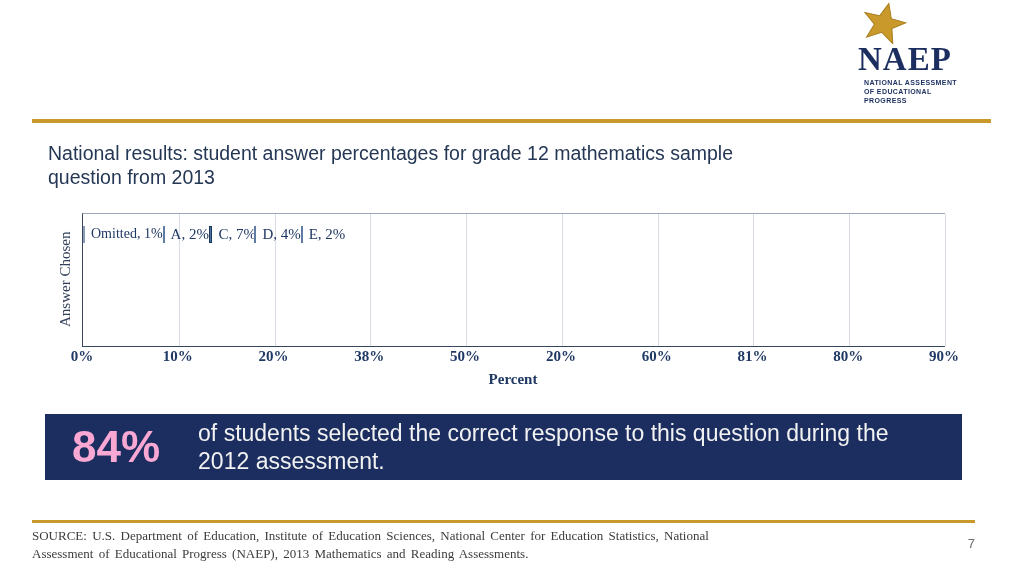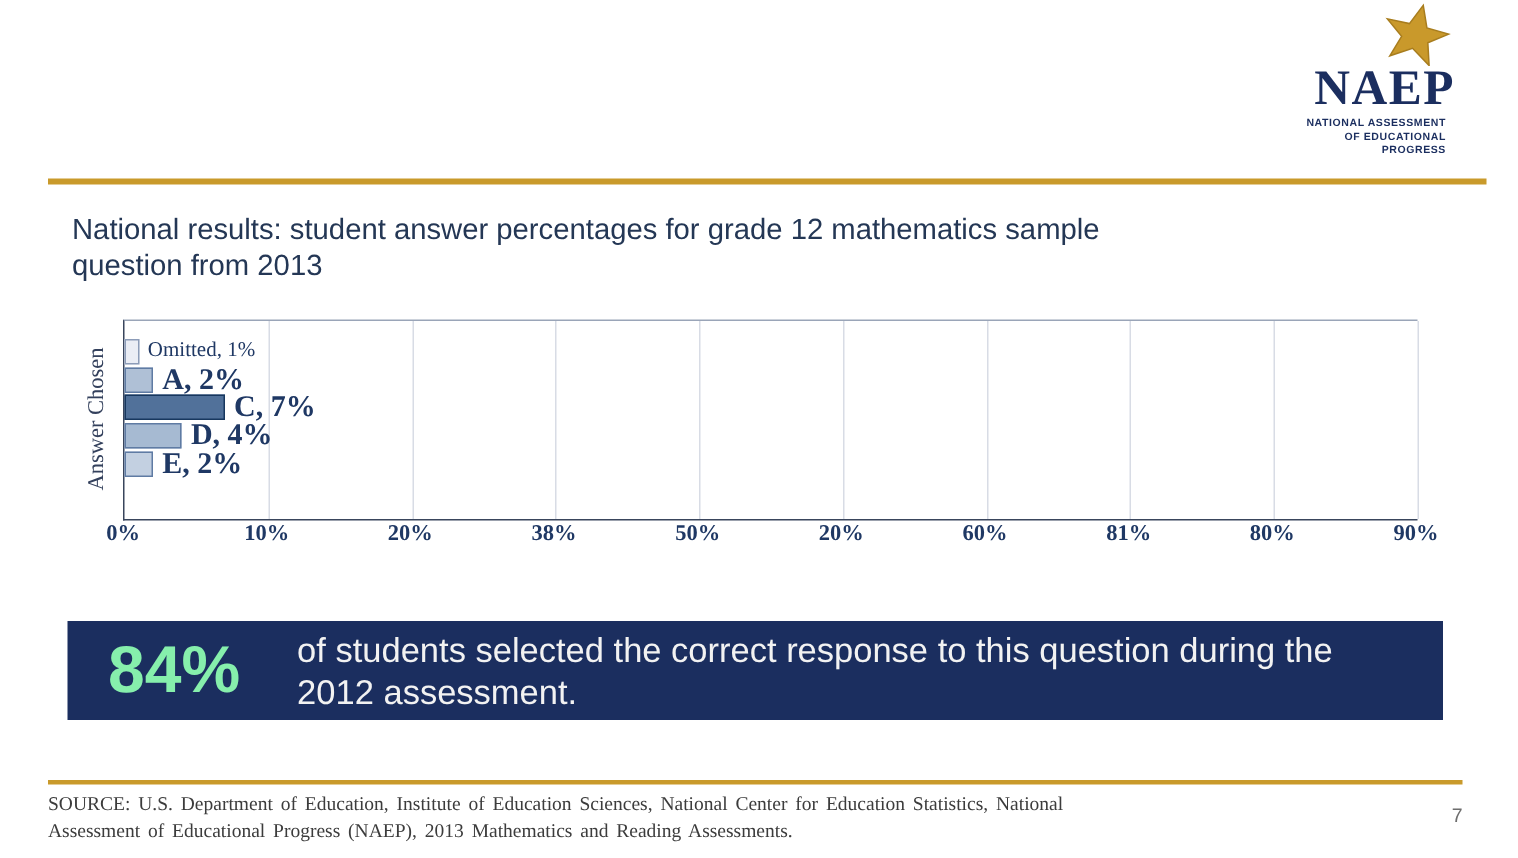--- a/index.html
+++ b/index.html
@@ -8,21 +8,21 @@
     overflow:hidden; font-family:"Liberation Sans", sans-serif;
     margin:0 auto;
   }
   
   .title {
     position:absolute; left:40px; top:46px; margin:0;
     font-size:36px; font-weight:bold; letter-spacing:-0.5px;
     color:var(--title-navy, #15266E);
   }
   .logo {
-    position:absolute; left:858px; top:2px; width:112px; text-align:right;
+    position:absolute; left:858px; top:2px; width:112px; text-align:left;
   }
   .logo .star-wrap { height:42px; }
   .logo .naep {
     font-family:"Liberation Serif", serif; font-weight:bold;
     font-size:33px; line-height:30px; letter-spacing:1px;
     color:var(--brand-navy, #1B2E5F);
   }
   .logo .logo-sub {
     margin:4px auto 0 auto; width:100px;
     font-size:7px; font-weight:bold; letter-spacing:0.4px; line-height:9px;
@@ -49,27 +49,27 @@
   .plot-area {
     position:absolute; left:82px; top:213px; width:862px; height:132px;
     border-top:1px solid #9AA5B8; border-left:1px solid #39455C;
     border-bottom:1px solid #39455C; box-sizing:content-box;
   }
   .gridline {
     position:absolute; top:0; bottom:0; width:1px; background:#D8DCE5; z-index:0;
   }
   .bars {
     position:absolute; left:0; right:0; top:0; bottom:0;
-    padding-top:11px; display:flex; flex-direction:column; z-index:1;
+    padding-top:11px; display:flex; z-index:1;
   }
   .bar-row { height:18.7px; display:flex; align-items:center; }
   .bar { height:17px; border:1px solid; box-sizing:border-box; flex:none; }
   .bar-label {
     margin-left:6px; white-space:nowrap;
-    font-family:"Liberation Serif", serif; font-weight:bold; font-size:20px;
+    font-family:"Liberation Serif", serif; font-weight:normal; font-size:15px;
     color:var(--label-navy, #1F3864);
   }
   .bar-row:first-child .bar-label { font-weight:normal; font-size:14px; }
   .xticks { position:absolute; left:82px; top:348px; width:862px; height:20px; }
   .xtick {
     position:absolute; transform:translateX(-50%); white-space:nowrap;
     font-family:"Liberation Serif", serif; font-weight:bold; font-size:15px;
     color:var(--label-navy, #1F3864);
   }
   .xlabel {
@@ -79,21 +79,21 @@
   }
 
   
   .callout {
     position:absolute; left:45px; top:414px; width:917px; height:66px;
     background:var(--callout-bg, #1B2E5F);
     display:flex; align-items:center;
   }
   .stat {
     margin:0 38px 0 27px; flex:none;
-    font-size:44px; font-weight:bold; color:#86efac; letter-spacing:0px;
+    font-size:44px; font-weight:bold; color:#f9a8d4; letter-spacing:0px;
   }
   .callout-text {
     width:724px; font-size:23px; line-height:28px;
     color:var(--callout-fg, #F2F2F2);
   }
 
   
   .source {
     position:absolute; left:32px; top:527px; width:705px; margin:0;
     font-family:"Liberation Serif", serif; font-size:13px; line-height:18px;
@@ -163,20 +163,21 @@
       <span class="xtick" style="left: 11.1111%;">10%</span>
       <span class="xtick" style="left: 22.2222%;">20%</span>
       <span class="xtick" style="left: 33.3333%;">38%</span>
       <span class="xtick" style="left: 44.4444%;">50%</span>
       <span class="xtick" style="left: 55.5556%;">20%</span>
       <span class="xtick" style="left: 66.6667%;">60%</span>
       <span class="xtick" style="left: 77.7778%;">81%</span>
       <span class="xtick" style="left: 88.8889%;">80%</span>
       <span class="xtick" style="left: 100%;">90%</span>
     </div>
+  <div class="xlabel">Percent</div>
 
   <div class="callout">
     <div class="stat">84%</div>
     <div class="callout-text">of students selected the correct response to this question during the 2012 assessment.</div>
   </div>
 
   <div class="gold-rule bottom"></div>
   <p class="source">SOURCE: U.S. Department of Education, Institute of Education Sciences, National Center for Education Statistics, National Assessment of Educational Progress (NAEP), 2013 Mathematics and Reading Assessments.</p>
   <div class="page-number">7</div>
 

